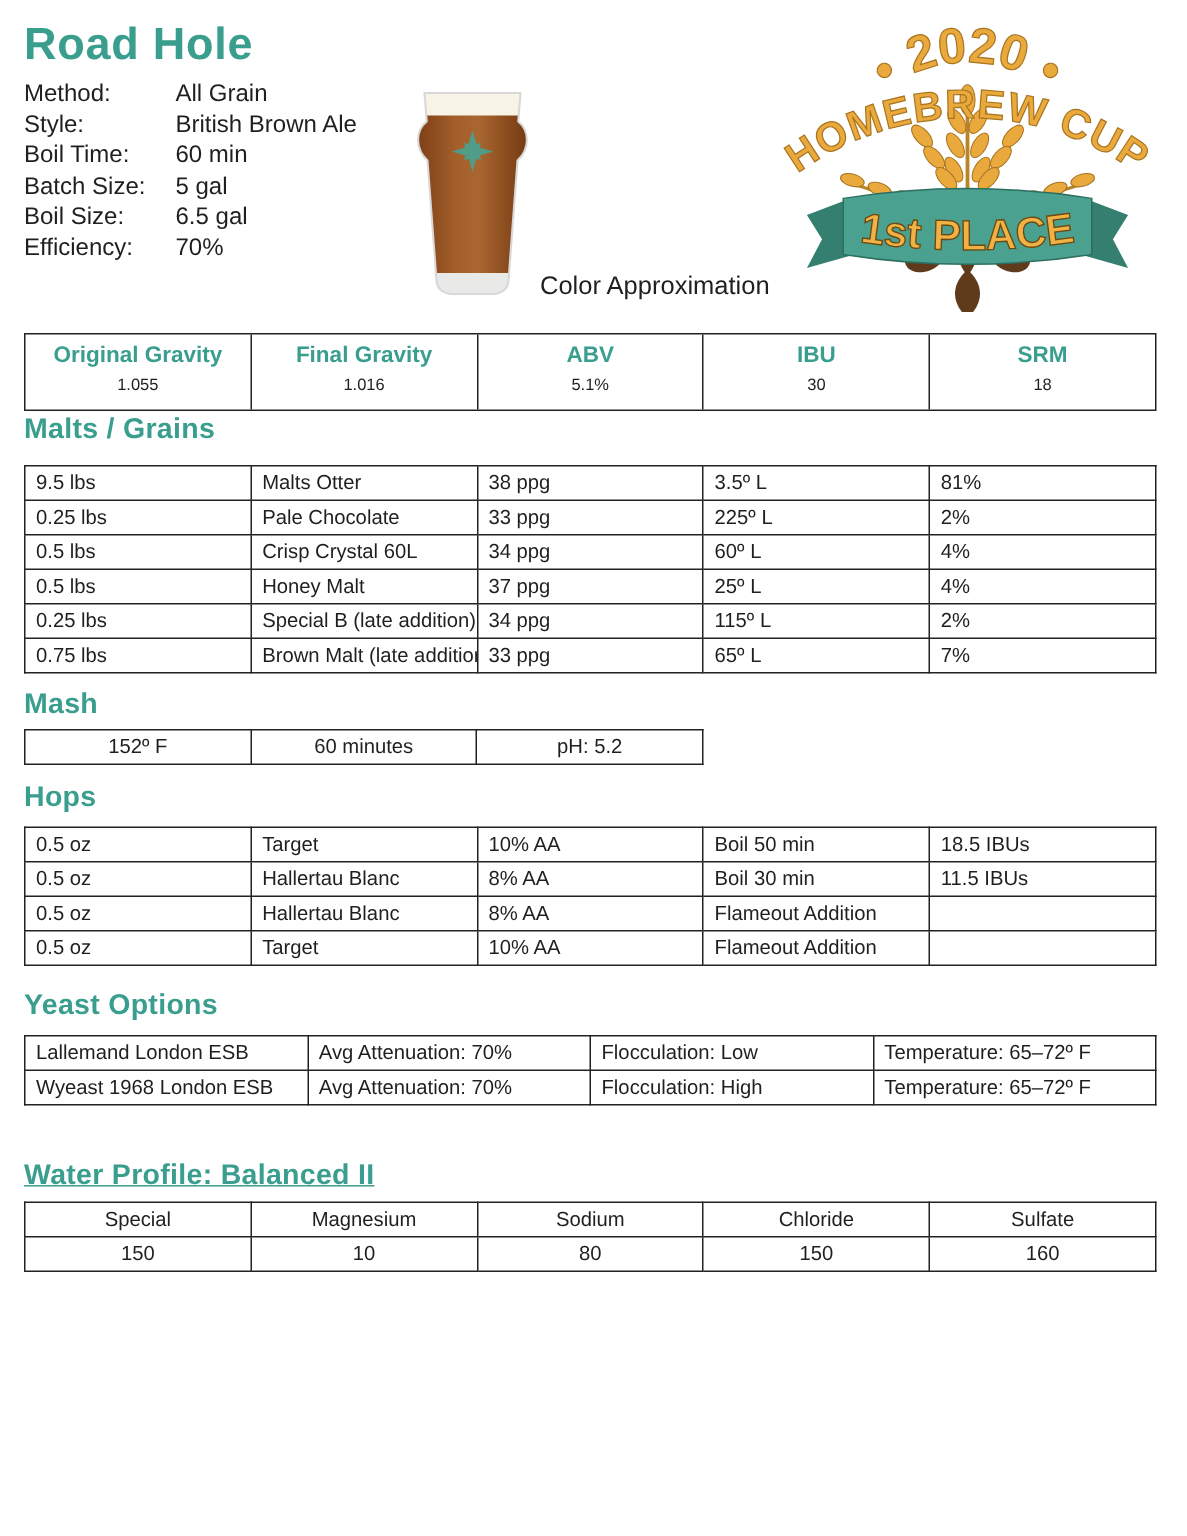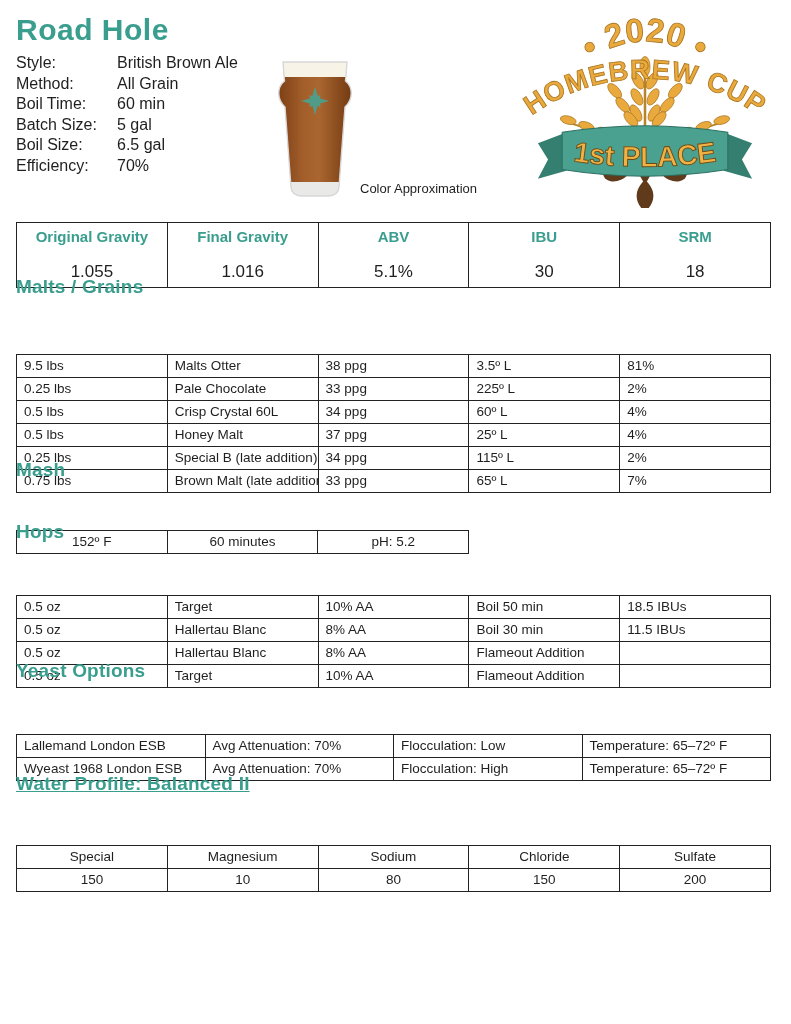--- a/index.html
+++ b/index.html
@@ -23,51 +23,51 @@
     color: var(--accent-teal, #3a9e8e);
   }
   .info-block { position: absolute; left: 16px; top: 53px; }
   .info-row { display: flex; font-size: 16px; line-height: 20.5px; }
   .info-label { width: 101px; }
   .info-value { white-space: nowrap; }
 
   .glass-wrap { position: absolute; left: 276px; top: 61px; width: 78px; height: 137px; }
   .color-caption {
     position: absolute; left: 360px; top: 181px;
-    font-size: 13px; color:#1f1f1f;
+    font-size: 17px; color:#1f1f1f;
   }
   .badge-wrap { position: absolute; left: 503px; top: 6px; width: 284px; height: 202px; }
 
   
   .stats {
     position: absolute; left: 16px; top: 222px; width: 755px;
     display: flex; border: 1.4px solid #222; background:#fff;
   }
   .stat { flex: 1 1 0; border-right: 1.4px solid #222; text-align: center; padding: 5px 0 6px; }
   .stat:last-child { border-right: none; }
   .stat-label { font-size: 15px; font-weight: bold; color: var(--accent-teal, #3a9e8e); line-height: 18px; }
-  .stat-value { font-size: 17px; line-height: 19px; margin-top: 16px; }
+  .stat-value { font-size: 11px; line-height: 19px; margin-top: 2px; }
 
   
   .sec-h {
     position: absolute; left: 16px;
     font-size: 19px; font-weight: bold; letter-spacing: .2px;
     color: var(--accent-teal, #3a9e8e);
   }
   .h-malts { top: 276px; }
   .h-mash  { top: 459px; }
   .h-hops  { top: 521px; }
   .h-yeast { top: 660px; }
   .h-water { top: 773px; text-decoration: underline; }
 
   
   table.tbl {
     position: absolute; left: 16px;
     border-collapse: collapse; table-layout: fixed;
-    width: 755px; background:#fff;margin-top:44px;
+    width: 755px; background:#fff;
   }
   table.tbl td {
     border: 1.4px solid #222;
     font-size: 13.5px; line-height: 18px;
     padding: 2px 7px;
     white-space: nowrap; overflow: hidden;
   }
   .t-malts { top: 310px; }
   .t-mash  { top: 486px; width: 453px !important; text-align: center; }
   .t-hops  { top: 551px; }
@@ -77,26 +77,26 @@
 </style>
 </head>
 <body>
 
 <div class="page">
 
   <div class="page-title">Road Hole</div>
 
   <div class="info-block">
     <div class="info-row">
+      <span class="info-label">Method:</span>
+      <span class="info-value">All Grain</span>
+    </div>
+    <div class="info-row">
       <span class="info-label">Style:</span>
       <span class="info-value">British Brown Ale</span>
-    </div>
-    <div class="info-row">
-      <span class="info-label">Method:</span>
-      <span class="info-value">All Grain</span>
     </div>
     <div class="info-row">
       <span class="info-label">Boil Time:</span>
       <span class="info-value">60 min</span>
     </div>
     <div class="info-row">
       <span class="info-label">Batch Size:</span>
       <span class="info-value">5 gal</span>
     </div>
     <div class="info-row">
@@ -346,18 +346,18 @@
           <td>Magnesium</td>
           <td>Sodium</td>
           <td>Chloride</td>
           <td>Sulfate</td>
         </tr>
         <tr>
           <td>150</td>
           <td>10</td>
           <td>80</td>
           <td>150</td>
-          <td>200</td>
+          <td>160</td>
         </tr>
       </tbody>
     </table>
 
 </div>
 
 </body></html>

